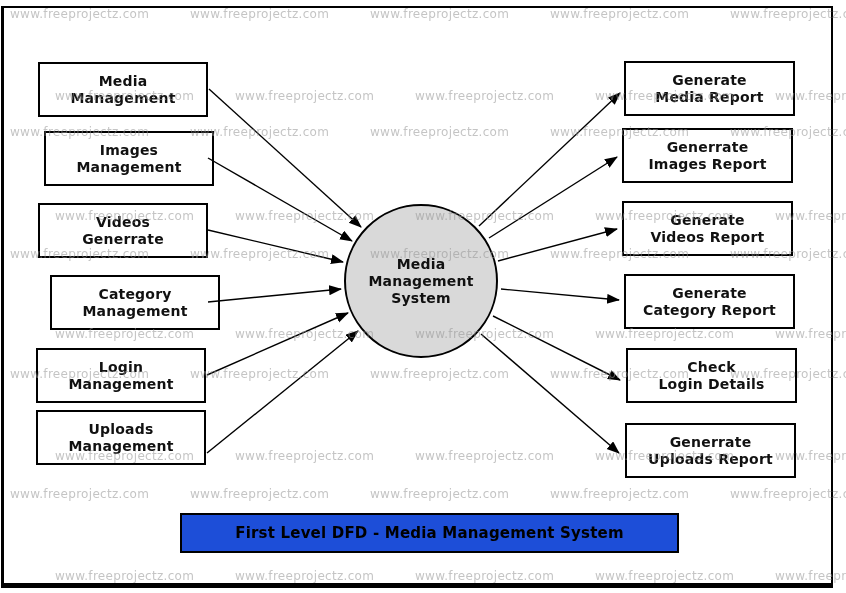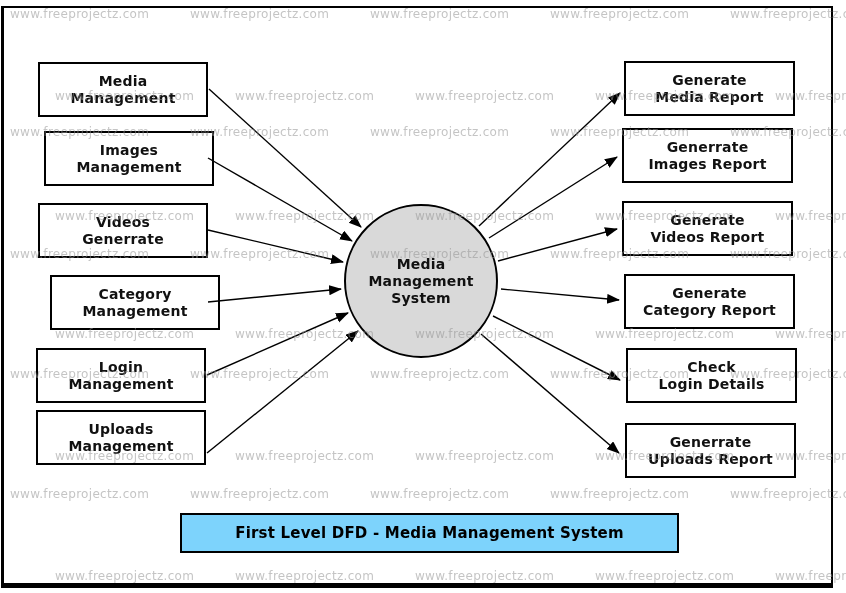--- a/index.html
+++ b/index.html
@@ -23,21 +23,21 @@
     color:#111;letter-spacing:0.2px;
   }
   .process{
     position:absolute;left:344px;top:204px;width:154px;height:154px;
     box-sizing:border-box;border:2px solid #000;border-radius:50%;
     background:#d9d9d9;z-index:1;
     display:flex;align-items:center;justify-content:center;text-align:center;
   }
   .titlebox{
     position:absolute;left:180px;top:513px;width:499px;height:40px;
-    box-sizing:border-box;border:2px solid #000;background:#7dd3fc;z-index:1;
+    box-sizing:border-box;border:2px solid #000;background:#1d4ed8;z-index:1;
     display:flex;align-items:center;justify-content:center;text-align:center;
   }
   .titlebox .tlabel{font-weight:bold;font-size:15px;color:#000;letter-spacing:0.2px;}
   svg.arrows{position:absolute;left:0;top:0;z-index:2;pointer-events:none;}
   .wm-layer{position:absolute;left:0;top:0;width:846px;height:593px;z-index:3;pointer-events:none;}
   .wm{
     position:absolute;font-size:12px;letter-spacing:0.3px;
     color:rgba(148,148,148,0.55);white-space:nowrap;
     font-family:"DejaVu Sans","Liberation Sans",sans-serif;
   }

